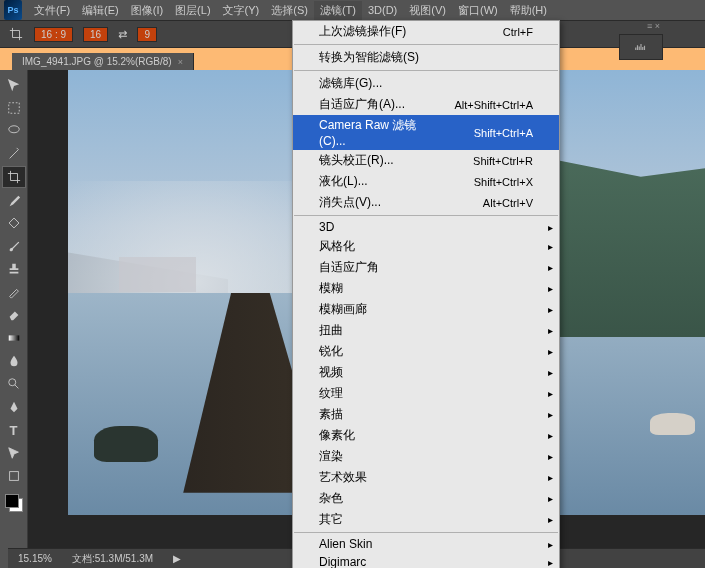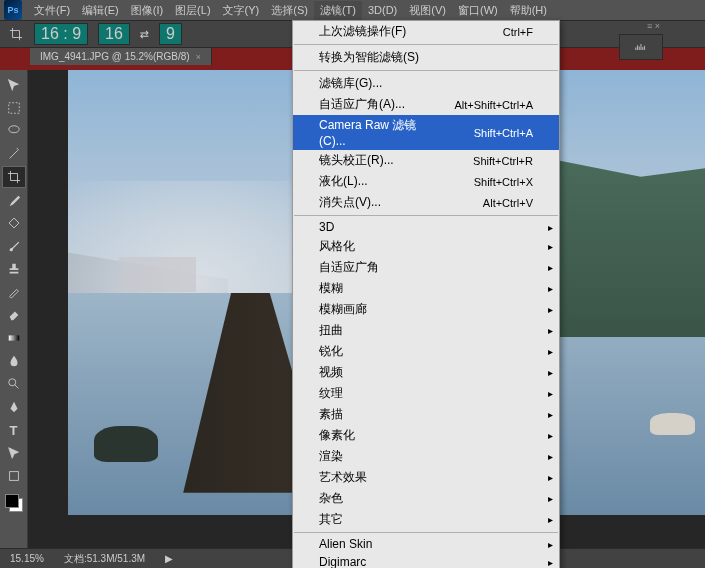--- a/index.html
+++ b/index.html
@@ -3,22 +3,22 @@
 <meta charset="utf-8">
 <style>
 * { margin: 0; padding: 0; box-sizing: border-box; font-family: "Microsoft YaHei", sans-serif; }
 body { background: #535353; width: 705px; height: 568px; overflow: hidden; position: relative; }
 .menubar { background: #535353; height: 20px; display: flex; align-items: center; padding-left: 4px; color: #ccc; font-size: 11px; }
 .menubar .logo { width: 18px; height: 20px; background: linear-gradient(135deg,#001d3d,#0a4b8c); border-radius: 2px; margin-right: 6px; display: flex; align-items: center; justify-content: center; color: #5bb3ff; font-weight: bold; font-size: 9px; }
 .menu-item { padding: 2px 6px; cursor: default; }
 .menu-item.active { background: #4a4a4a; }
 .options-bar { background: #434343; height: 28px; border-top: 1px solid #2a2a2a; border-bottom: 1px solid #2a2a2a; display: flex; align-items: center; padding: 0 8px; color: #ccc; font-size: 11px; gap: 10px; }
 .opt-btn { width: 16px; height: 16px; display: flex; align-items: center; justify-content: center; }
-.ratio-box { border: 1px solid #2a2a2a; padding: 1px 6px; background: #0f766e; font-size: 16px; }
-.tab-bar { background: #7f1d1d; height: 22px; display: flex; align-items: flex-start; padding-left: 30px; }
+.ratio-box { border: 1px solid #2a2a2a; padding: 1px 6px; background: #c2410c; font-size: 10px; }
+.tab-bar { background: #fdba74; height: 22px; display: flex; align-items: flex-end; padding-left: 12px; }
 .doc-tab { background: #535353; color: #ccc; font-size: 10px; padding: 3px 10px; border-right: 1px solid #2a2a2a; display: flex; align-items: center; gap: 6px; }
 .close-x { font-size: 9px; color: #999; }
 .workspace { position: relative; display: flex; height: 478px; }
 .toolbox { width: 28px; background: #535353; border-right: 1px solid #3a3a3a; display: flex; flex-direction: column; padding-top: 4px; }
 .tool { width: 24px; height: 22px; display: flex; align-items: center; justify-content: center; color: #ccc; font-size: 13px; margin: 0 auto 1px; }
 .tool.sel { background: #2a2a2a; border: 1px solid #666; }
 .color-swatch { margin: 6px auto; width: 18px; height: 18px; position: relative; }
 .color-swatch .fg { width: 14px; height: 14px; background: #000; border: 1px solid #888; position: absolute; top: 0; left: 0; }
 .color-swatch .bg { width: 14px; height: 14px; background: #fff; border: 1px solid #888; position: absolute; bottom: 0; right: 0; }
 .canvas-area { flex: 1; background: #262626; position: relative; overflow: hidden; }
@@ -27,21 +27,21 @@
 .fog { position: absolute; top: 25%; left: 0; width: 40%; height: 45%; background: radial-gradient(ellipse, rgba(220,225,230,0.9), transparent); }
 .water { position: absolute; bottom: 0; left: 0; right: 0; height: 50%; background: linear-gradient(to bottom, #9db5c8, #6a8aa5); }
 .mountain1 { position: absolute; top: 20%; right: 0; width: 35%; height: 40%; background: linear-gradient(to bottom,#4a6a5a,#3a5548); clip-path: polygon(0 40%, 30% 0, 70% 10%, 100% 5%, 100% 100%, 0 100%); }
 .mountain2 { position: absolute; top: 35%; left: 0; width: 25%; height: 20%; background: rgba(150,160,170,0.6); clip-path: polygon(0 30%, 100% 60%, 100% 100%, 0 100%); }
 .buildings { position: absolute; top: 42%; left: 8%; width: 12%; height: 8%; background: rgba(200,200,205,0.7); }
 .dock { position: absolute; bottom: 5%; left: 15%; width: 30%; height: 45%; background: linear-gradient(to right,#2a2520,#3a3228); clip-path: polygon(35% 0, 55% 0, 85% 100%, 10% 100%); }
 .boat { position: absolute; bottom: 12%; left: 4%; width: 10%; height: 8%; background: #2a3530; border-radius: 40% 40% 20% 20%; }
 .boat2 { position: absolute; bottom: 18%; right: 2%; width: 7%; height: 5%; background: #d5d0c8; border-radius: 40% 40% 20% 20%; }
 .panel-icon { position: absolute; top: 34px; right: 42px; width: 44px; height: 26px; background: #424242; border: 1px solid #2a2a2a; display: flex; align-items: center; justify-content: center; color: #aaa; font-size: 9px; }
 .panel-icon::before { content: "≡ ×"; position: absolute; top: -14px; right: 2px; font-size: 9px; color: #999; }
-.status-bar { position: absolute; bottom: 0; left: 0; right: 0; height: 20px; background: #424242; color: #ccc; font-size: 10px; display: flex; align-items: center; padding: 0 10px; gap: 20px; border-top: 1px solid #2a2a2a; }
+.status-bar { position: absolute; bottom: 0; left: 8px; right: 0; height: 20px; background: #424242; color: #ccc; font-size: 10px; display: flex; align-items: center; padding: 0 10px; gap: 20px; border-top: 1px solid #2a2a2a; }
 .dropdown { position: absolute; top: 20px; left: 292px; width: 268px; background: #e8e8e8; border: 1px solid #999; box-shadow: 2px 2px 6px rgba(0,0,0,0.4); z-index: 100; font-size: 12px; color: #000; }
 .dd-item { padding: 2px 26px; display: flex; justify-content: space-between; align-items: center; position: relative; }
 .dd-item.hov { background: #2862c7; color: #fff; gap: 38px; }
 .dd-sep { height: 1px; background: #b0b0b0; margin: 2px 1px; }
 .dd-arrow::after { content: "▸"; font-size: 10px; position: absolute; right: 6px; }
 .shortcut { font-size: 11px; }
 svg { width: 14px; height: 14px; }
 </style>
 </head>
 <body>

